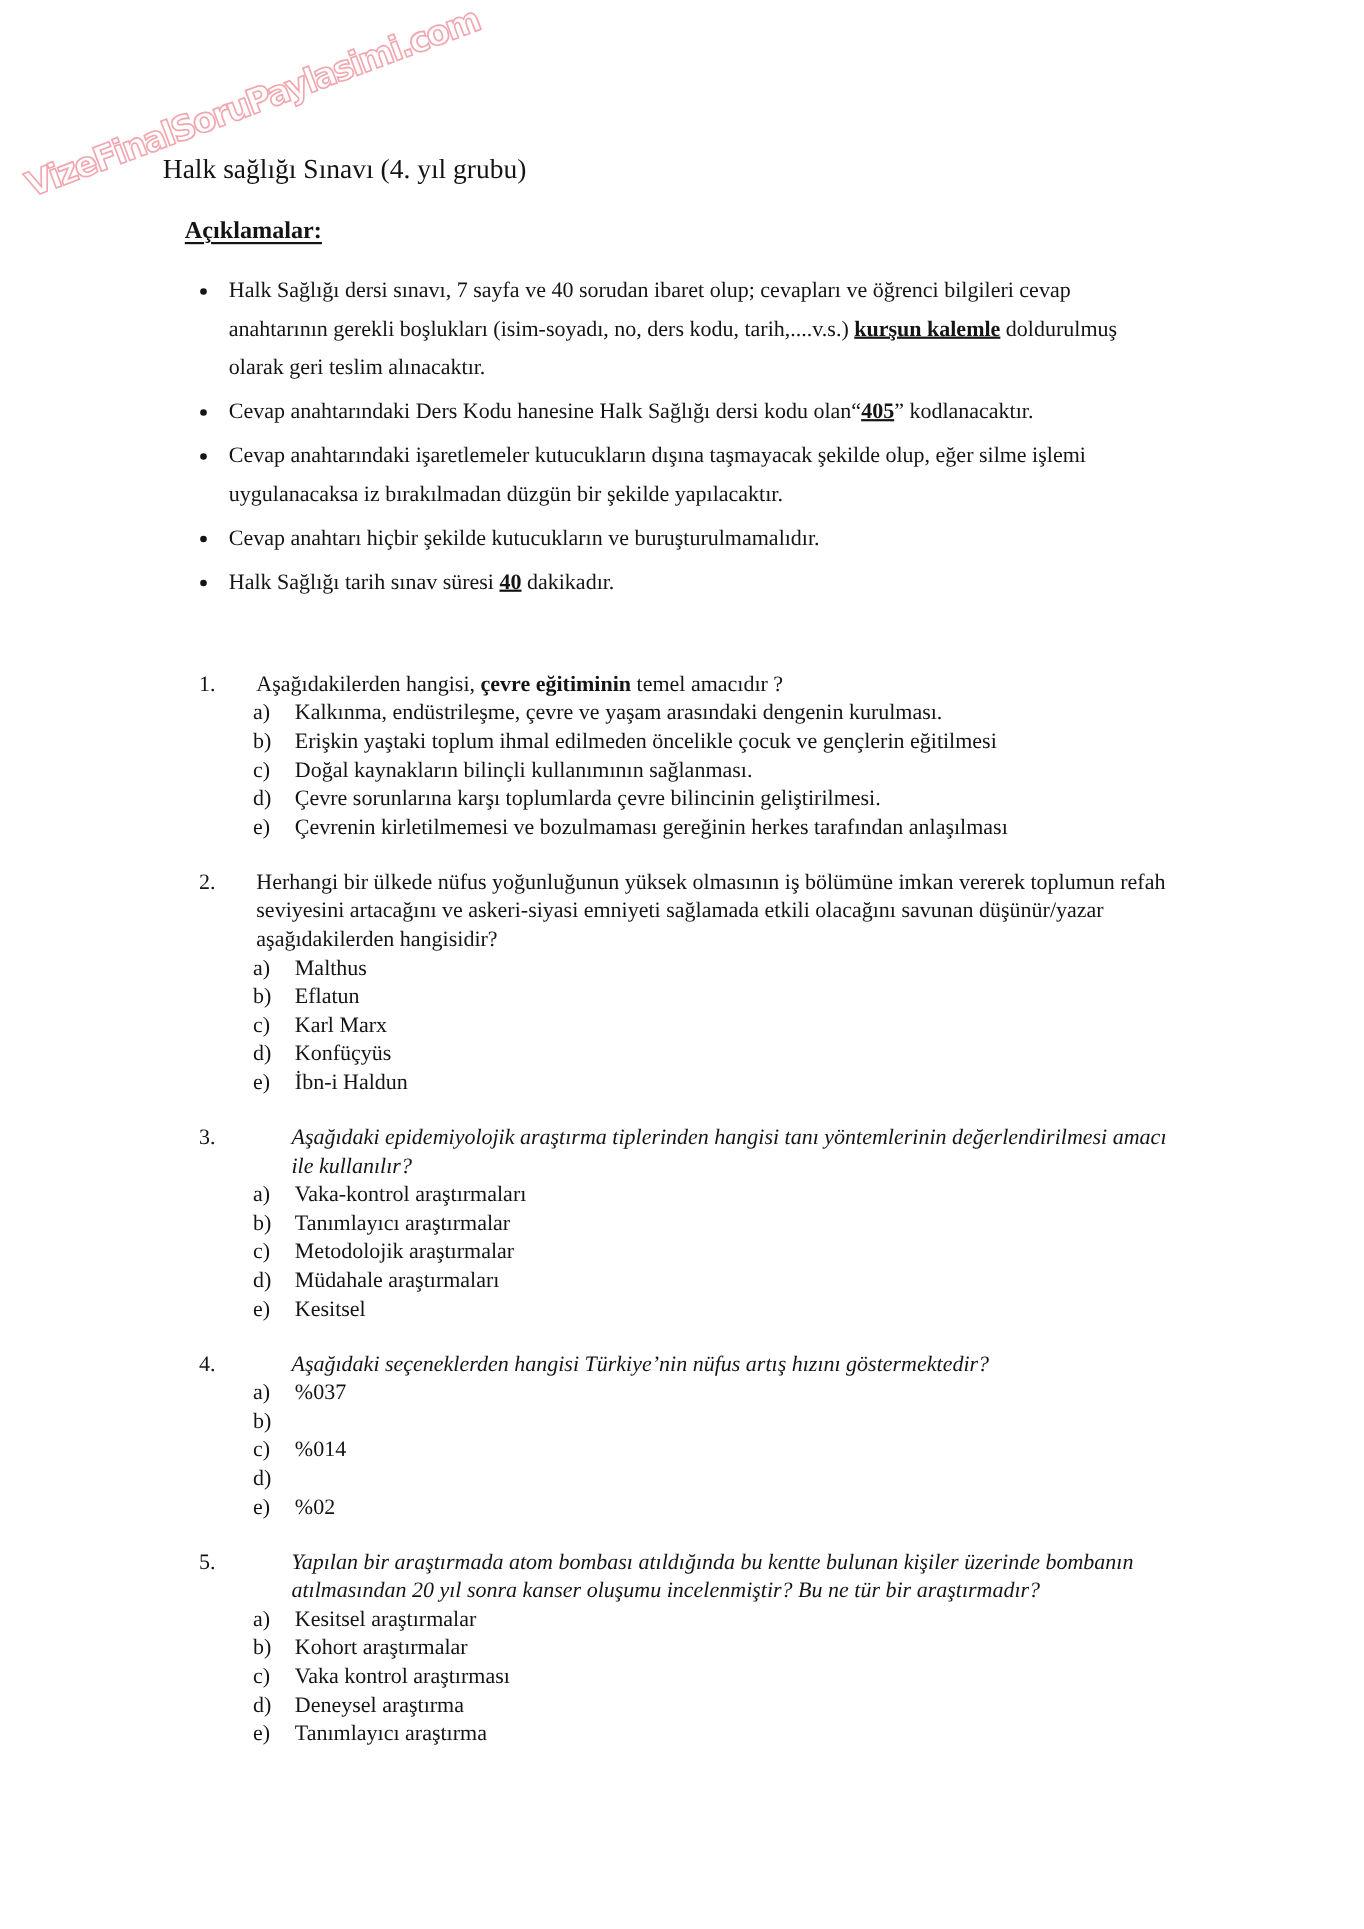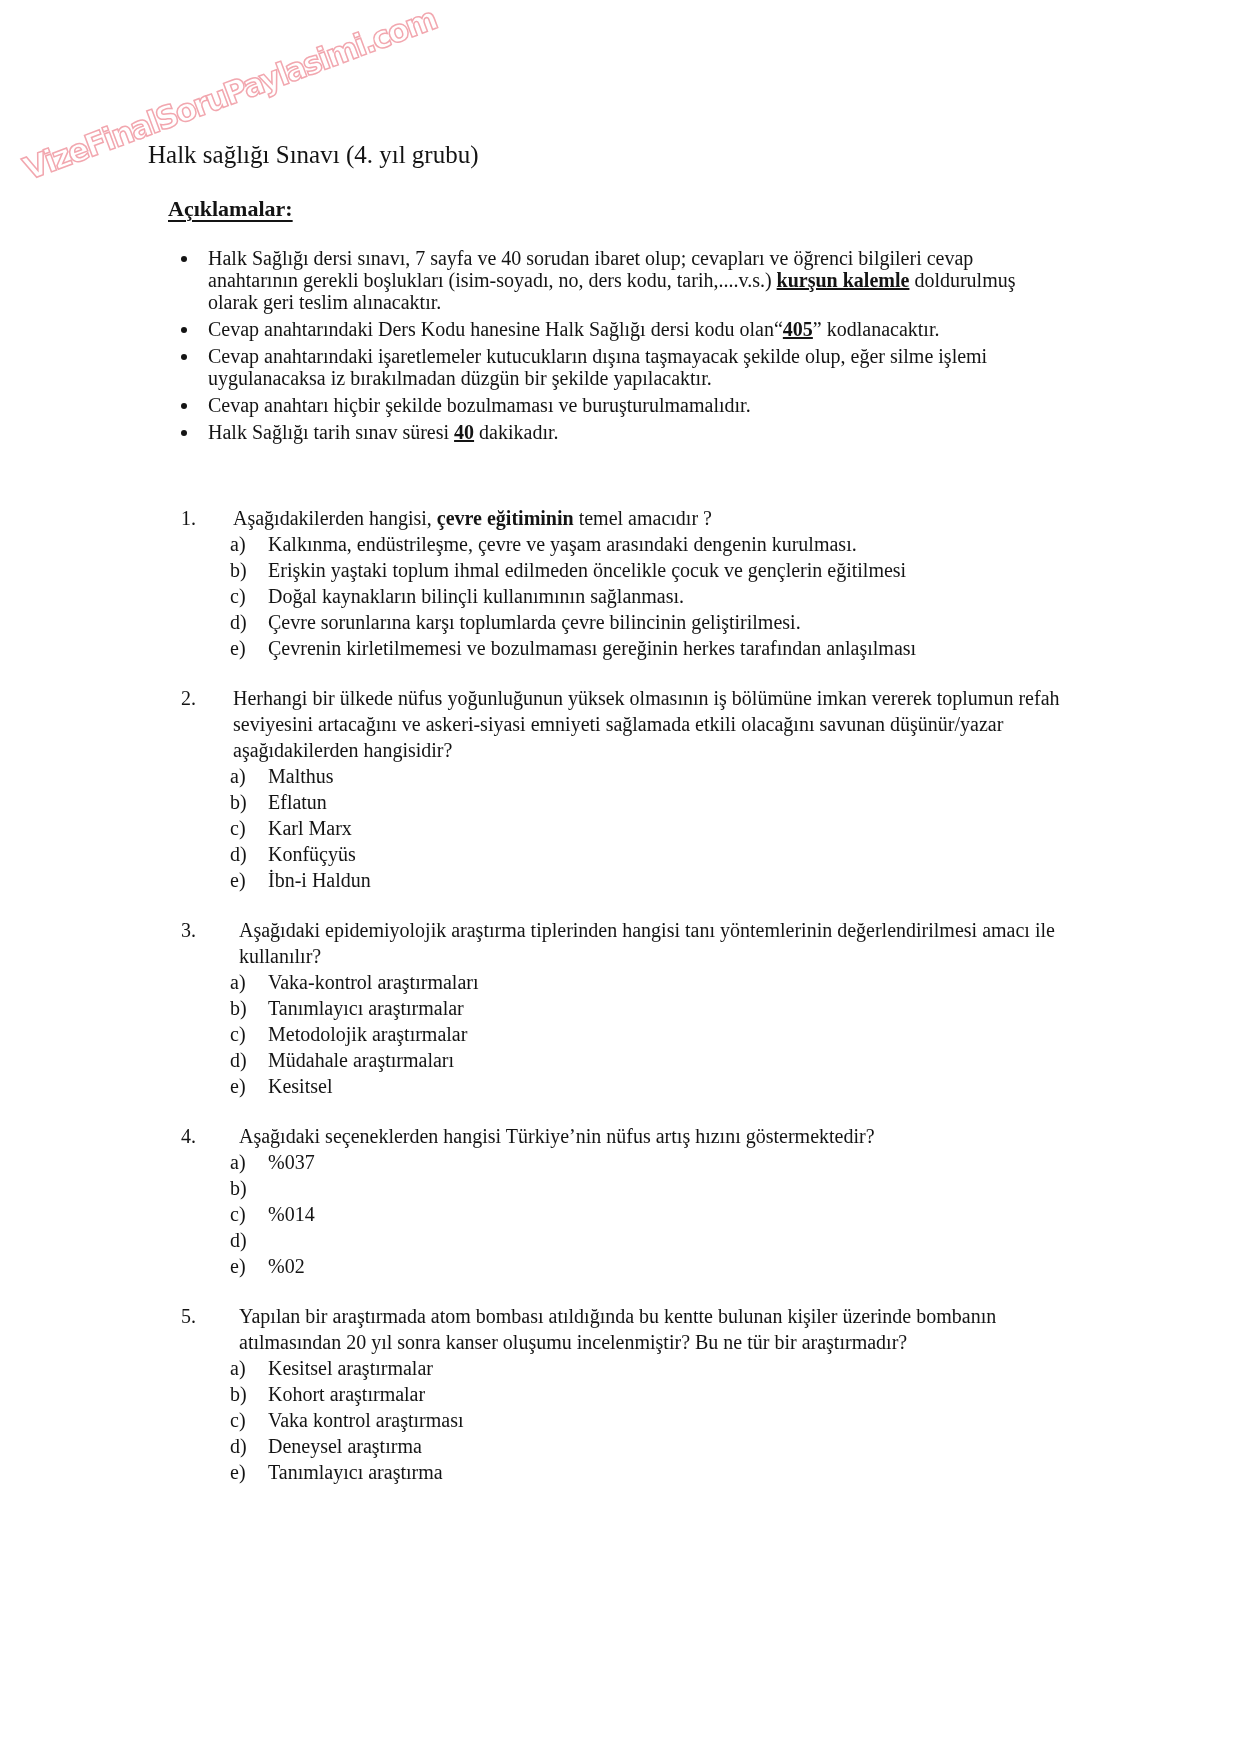--- a/index.html
+++ b/index.html
@@ -25,28 +25,28 @@
   .heading-row { margin:26px 16px 0 168px; }
   .heading {
     display:inline-block; font-size:22px; font-weight:bold;
     text-decoration:underline; text-decoration-thickness:2px; text-underline-offset:4px;
   }
   ul.bullets {
     margin:25px 0 0 174px; padding-left:26px;
     width:845px; list-style:disc outside;
   }
   ul.bullets li {
-    font-size:20px; line-height:22px; margin-bottom:5px; padding-left:8px;
+    font-size:20px; line-height:35px; margin-bottom:5px; padding-left:8px;
   }
   .questions { margin:62px 0 0 181px; font-size:20px; line-height:26px; }
   .question { margin-bottom:24px; }
   .q-head { display:flex; align-items:flex-start; }
   .q-num { flex:0 0 52px; }
   .q-stem { width:835px; }
-  .q-stem.wide { margin-left:6px; width:820px; }
+  .q-stem.wide { margin-left:32px; width:820px;font-style:italic; }
   .option { display:flex; }
   .opt-label { flex:0 0 38px; margin-left:49px; }
   .opt-text { width:770px; }
   .seg-bu { font-weight:bold; text-decoration:underline; text-decoration-thickness:2px; }
   .seg-b { font-weight:bold;margin-top:33px; }
 </style>
 </head>
 <body>
 
 <div class="watermark" style="-webkit-text-stroke: 1.5px rgb(242, 167, 175);">VizeFinalSoruPaylasimi.com</div>
@@ -55,21 +55,21 @@
   <div class="doc-title">Halk sağlığı Sınavı (4. yıl grubu)</div>
 
   <div class="heading-row">
     <span class="heading">Açıklamalar:</span>
   </div>
 
   <ul class="bullets">
       <li><span class="">Halk Sağlığı dersi sınavı, 7 sayfa ve 40 sorudan ibaret olup; cevapları ve öğrenci bilgileri cevap anahtarının gerekli boşlukları (isim-soyadı, no, ders kodu, tarih,....v.s.) </span><span class="seg-bu">kurşun kalemle</span><span class=""> doldurulmuş olarak geri teslim alınacaktır.</span></li>
       <li><span class="">Cevap anahtarındaki Ders Kodu hanesine Halk Sağlığı dersi kodu olan“</span><span class="seg-bu">405</span><span class="">” kodlanacaktır.</span></li>
       <li><span class="">Cevap anahtarındaki işaretlemeler kutucukların dışına taşmayacak şekilde olup, eğer silme işlemi uygulanacaksa iz bırakılmadan düzgün bir şekilde yapılacaktır.</span></li>
-      <li><span class="">Cevap anahtarı hiçbir şekilde bozulmaması ve buruşturulmamalıdır.</span></li>
+      <li><span class="">Cevap anahtarı hiçbir şekilde kutucukların ve buruşturulmamalıdır.</span></li>
       <li><span class="">Halk Sağlığı tarih sınav süresi </span><span class="seg-bu">40</span><span class=""> dakikadır.</span></li>
     </ul>
 
   <div class="questions">
       <div class="question">
         <div class="q-head">
           <div class="q-num">1.</div>
           <div class="q-stem"><span class="">Aşağıdakilerden hangisi, </span><span class="seg-b">çevre eğitiminin</span><span class=""> temel amacıdır ?</span></div>
         </div>
         <div>

